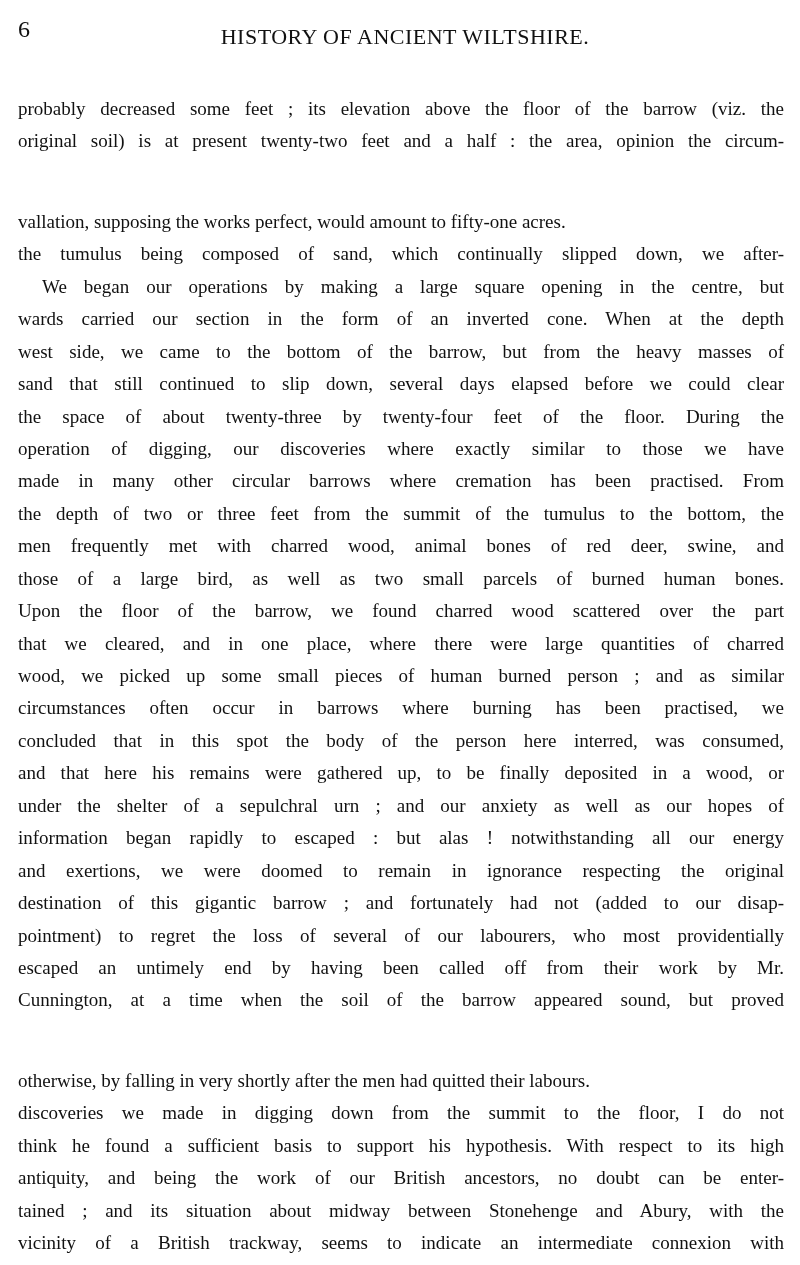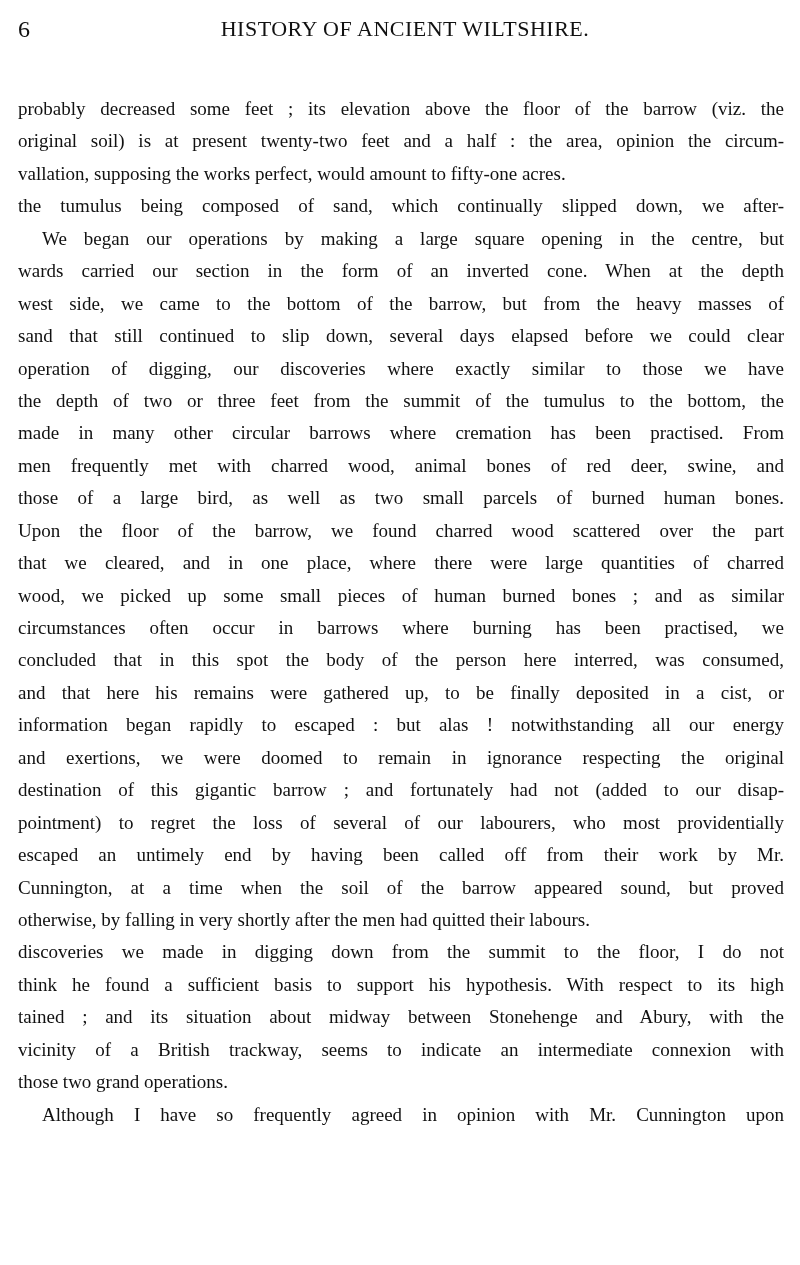--- a/index.html
+++ b/index.html
@@ -1,25 +1,25 @@
 <!DOCTYPE html>
 <html><head>
 <meta charset="utf-8">
 <style>
   html, body { margin: 0; padding: 0; background: #ffffff; }
   body { width: 800px; height: 1265px; position: relative; overflow: hidden;
          font-family: "Liberation Serif", "DejaVu Serif", serif; color: #111111; }
   .header { position: absolute; top: 12px; left: 0; width: 800px; height: 34px; }
   .page-num { position: absolute; left: 18px; top: 0; font-size: 24px; line-height: 34px; }
-  .running-title { position: absolute; left: 0; width: 800px; top: 0; text-align: center;
+  .running-title { position: absolute; left: 0; width: 800px; top: 8px; text-align: center;
                    font-size: 22px; line-height: 34px; letter-spacing: 0.5px; padding-left: 10px; box-sizing: border-box; }
   .body-text { position: absolute; top: 93px; left: 18px; width: 766px; }
   .line { display: block; height: 32.45px; line-height: 32.45px; font-size: 19px;
           text-align: justify; text-align-last: justify; white-space: nowrap; overflow: visible; }
-  .line.last { text-align-last: left; }
+  .line.last { text-align-last: left; margin-top: 48px; }
   .line.indent { padding-left: 24px; }
 </style>
 </head>
 <body>
 
 <div class="header">
   <span class="page-num">6</span>
   <span class="running-title">HISTORY OF ANCIENT WILTSHIRE.</span>
 </div>
 
@@ -28,42 +28,45 @@
     <span class="line">probably decreased some feet ; its elevation above the floor of the barrow (viz. the</span>
     <span class="line">original soil) is at present twenty-two feet and a half : the area, opinion the circum-</span>
     <span class="line last">vallation, supposing the works perfect, would amount to fifty-one acres.</span>
   </div>
   <div>
     <span class="line">the tumulus being composed of sand, which continually slipped down, we after-</span>
     <span class="line indent">We began our operations by making a large square opening in the centre, but</span>
     <span class="line">wards carried our section in the form of an inverted cone. When at the depth</span>
     <span class="line">west side, we came to the bottom of the barrow, but from the heavy masses of</span>
     <span class="line">sand that still continued to slip down, several days elapsed before we could clear</span>
+    <span class="line">the space of about twenty-three by twenty-four feet of the floor. During the</span>
     <span class="line">operation of digging, our discoveries where exactly similar to those we have</span>
+    <span class="line">made in many other circular barrows where cremation has been practised. From</span>
     <span class="line">the depth of two or three feet from the summit of the tumulus to the bottom, the</span>
-    <span class="line">made in many other circular barrows where cremation has been practised. From</span>
     <span class="line">men frequently met with charred wood, animal bones of red deer, swine, and</span>
     <span class="line">those of a large bird, as well as two small parcels of burned human bones.</span>
     <span class="line">Upon the floor of the barrow, we found charred wood scattered over the part</span>
     <span class="line">that we cleared, and in one place, where there were large quantities of charred</span>
-    <span class="line">wood, we picked up some small pieces of human burned bones ; and as similar</span>
+    <span class="line">wood, we picked up some small pieces of human burned person ; and as similar</span>
     <span class="line">circumstances often occur in barrows where burning has been practised, we</span>
     <span class="line">concluded that in this spot the body of the person here interred, was consumed,</span>
-    <span class="line">and that here his remains were gathered up, to be finally deposited in a cist, or</span>
+    <span class="line">and that here his remains were gathered up, to be finally deposited in a wood, or</span>
+    <span class="line">under the shelter of a sepulchral urn ; and our anxiety as well as our hopes of</span>
     <span class="line">information began rapidly to escaped : but alas ! notwithstanding all our energy</span>
     <span class="line">and exertions, we were doomed to remain in ignorance respecting the original</span>
     <span class="line">destination of this gigantic barrow ; and fortunately had not (added to our disap-</span>
     <span class="line">pointment) to regret the loss of several of our labourers, who most providentially</span>
     <span class="line">escaped an untimely end by having been called off from their work by Mr.</span>
     <span class="line">Cunnington, at a time when the soil of the barrow appeared sound, but proved</span>
     <span class="line last">otherwise, by falling in very shortly after the men had quitted their labours.</span>
   </div>
   <div>
     <span class="line">discoveries we made in digging down from the summit to the floor, I do not</span>
     <span class="line">think he found a sufficient basis to support his hypothesis. With respect to its high</span>
+    <span class="line">antiquity, and being the work of our British ancestors, no doubt can be enter-</span>
     <span class="line">tained ; and its situation about midway between Stonehenge and Abury, with the</span>
     <span class="line">vicinity of a British trackway, seems to indicate an intermediate connexion with</span>
     <span class="line last">those two grand operations.</span>
   </div>
   <div>
     <span class="line indent">Although I have so frequently agreed in opinion with Mr. Cunnington upon</span>
   </div>
 </div>
 
 </body></html>

